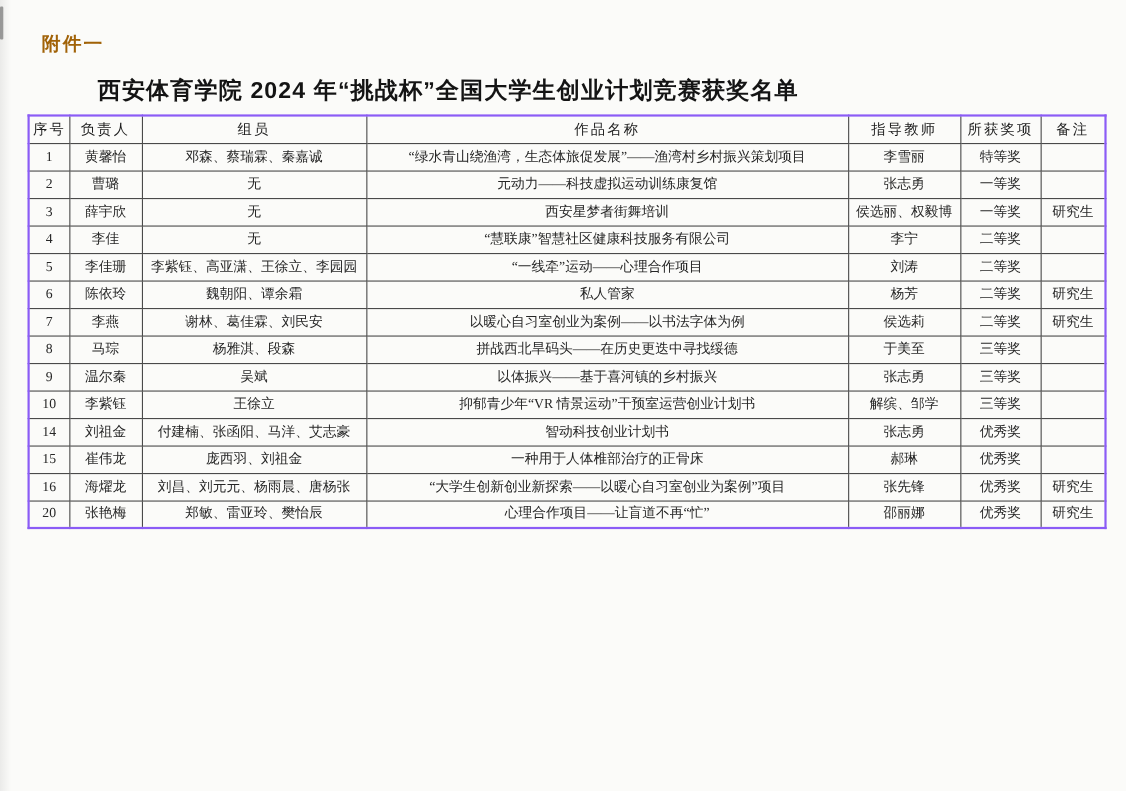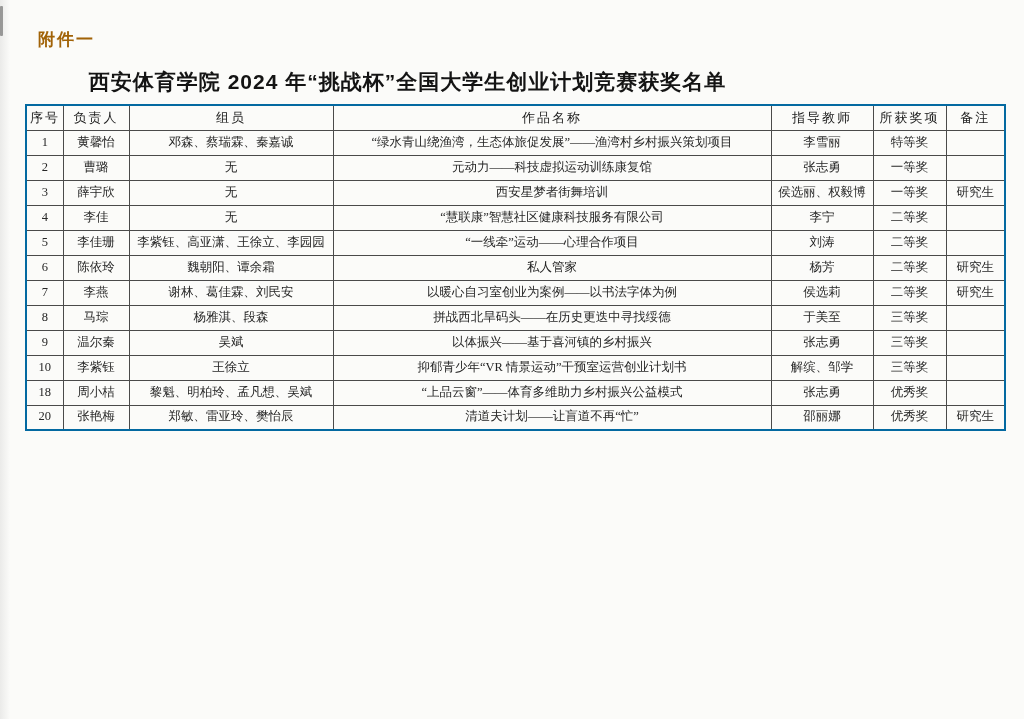--- a/index.html
+++ b/index.html
@@ -38,21 +38,21 @@
   table.award-table td{
     border:1px solid #4a4a4a;
     height:25px;box-sizing:border-box;
     padding:0 3px;
     text-align:center;vertical-align:middle;
     font-size:12.5px;line-height:1.1;
     color:#262626;
     overflow:hidden;white-space:nowrap;
     font-weight:normal;
   }
-  table.award-table{border:2px solid #0369a1;}
+  table.award-table{border:2px solid #8b5cf6;}
   table.award-table th{
     font-size:13px;letter-spacing:2px;color:#1c1c1c;
   }
 </style>
 </head>
 <body>
 
 <div class="scan-shade"></div>
 <div class="scan-edge-left"></div>
 
@@ -165,31 +165,49 @@
       <tr>
         <td>10</td>
         <td>李紫钰</td>
         <td>王徐立</td>
         <td>抑郁青少年“VR 情景运动”干预室运营创业计划书</td>
         <td>解缤、邹学</td>
         <td>三等奖</td>
         <td></td>
       </tr>
       <tr>
-        <td>18</td>
-        <td>周小桔</td>
-        <td>黎魁、明柏玲、孟凡想、吴斌</td>
-        <td>“上品云窗”——体育多维助力乡村振兴公益模式</td>
+        <td>14</td>
+        <td>刘祖金</td>
+        <td>付建楠、张函阳、马洋、艾志豪</td>
+        <td>智动科技创业计划书</td>
         <td>张志勇</td>
         <td>优秀奖</td>
         <td></td>
+      </tr>
+      <tr>
+        <td>15</td>
+        <td>崔伟龙</td>
+        <td>庞西羽、刘祖金</td>
+        <td>一种用于人体椎部治疗的正骨床</td>
+        <td>郝琳</td>
+        <td>优秀奖</td>
+        <td></td>
+      </tr>
+      <tr>
+        <td>16</td>
+        <td>海燿龙</td>
+        <td>刘昌、刘元元、杨雨晨、唐杨张</td>
+        <td>“大学生创新创业新探索——以暖心自习室创业为案例”项目</td>
+        <td>张先锋</td>
+        <td>优秀奖</td>
+        <td>研究生</td>
       </tr>
       <tr>
         <td>20</td>
         <td>张艳梅</td>
         <td>郑敏、雷亚玲、樊怡辰</td>
-        <td>清道夫计划——让盲道不再“忙”</td>
+        <td>心理合作项目——让盲道不再“忙”</td>
         <td>邵丽娜</td>
         <td>优秀奖</td>
         <td>研究生</td>
       </tr>
     </tbody>
 </table>
 
 </body></html>

